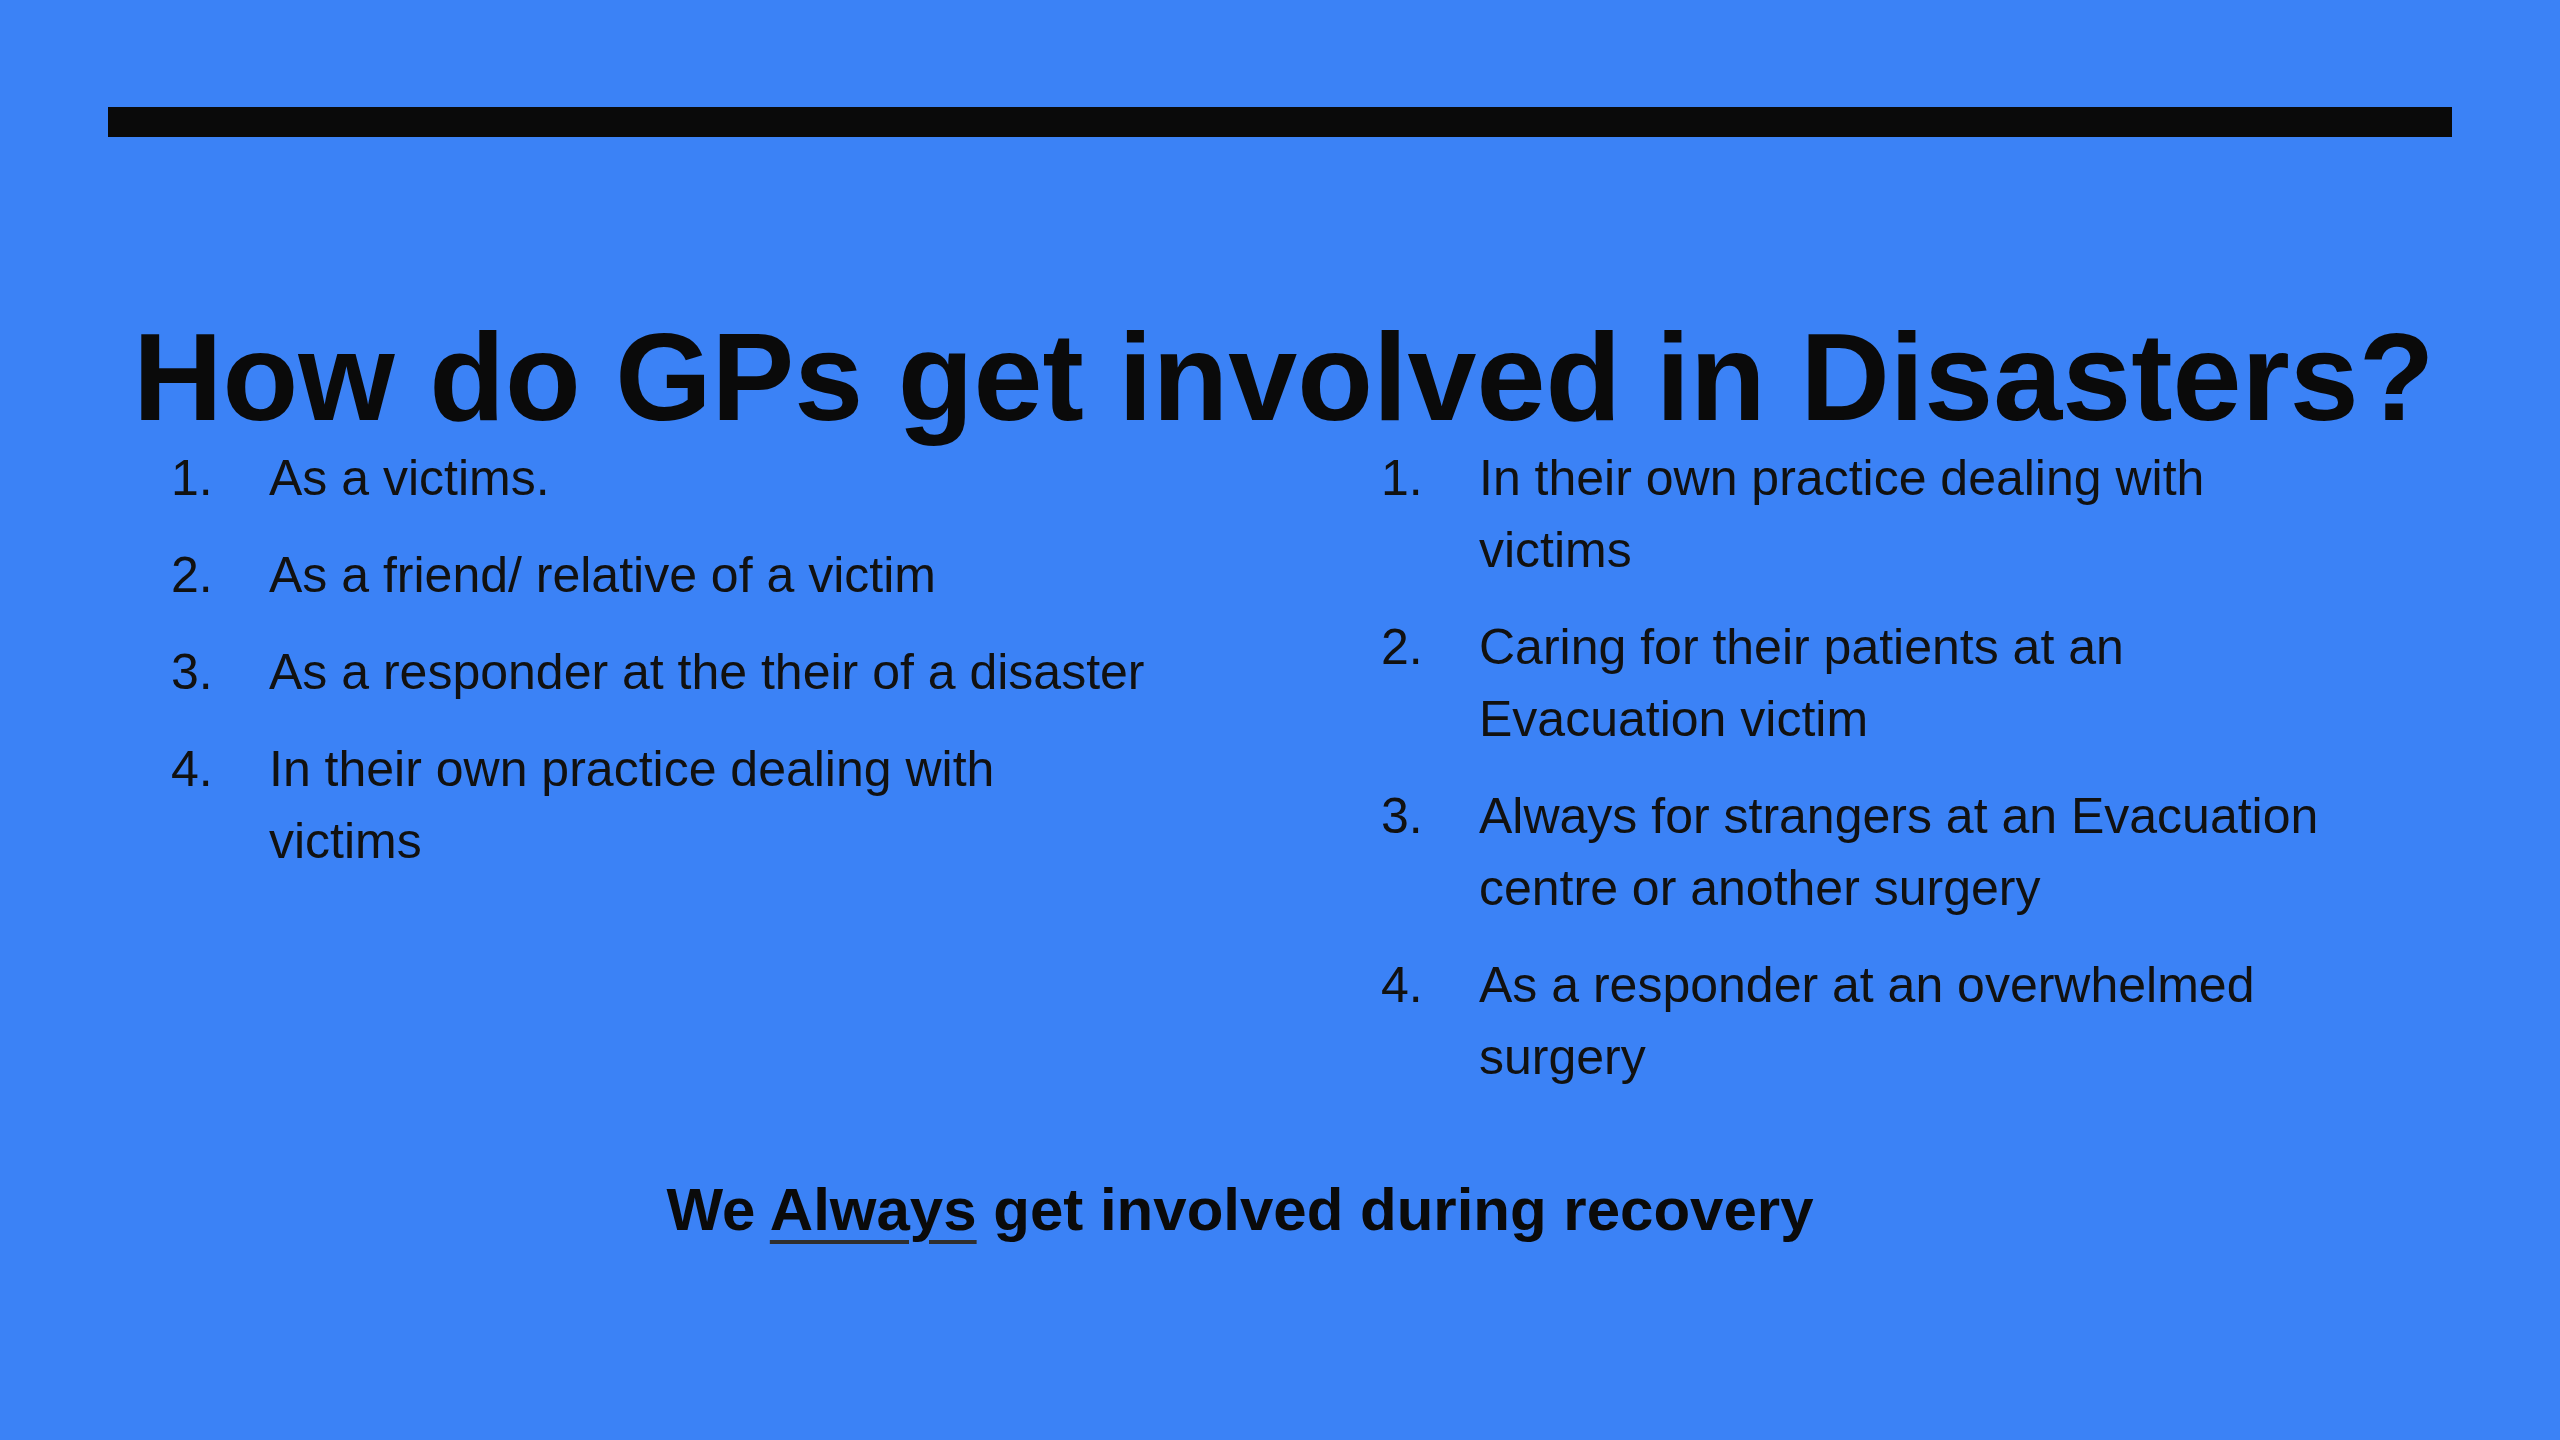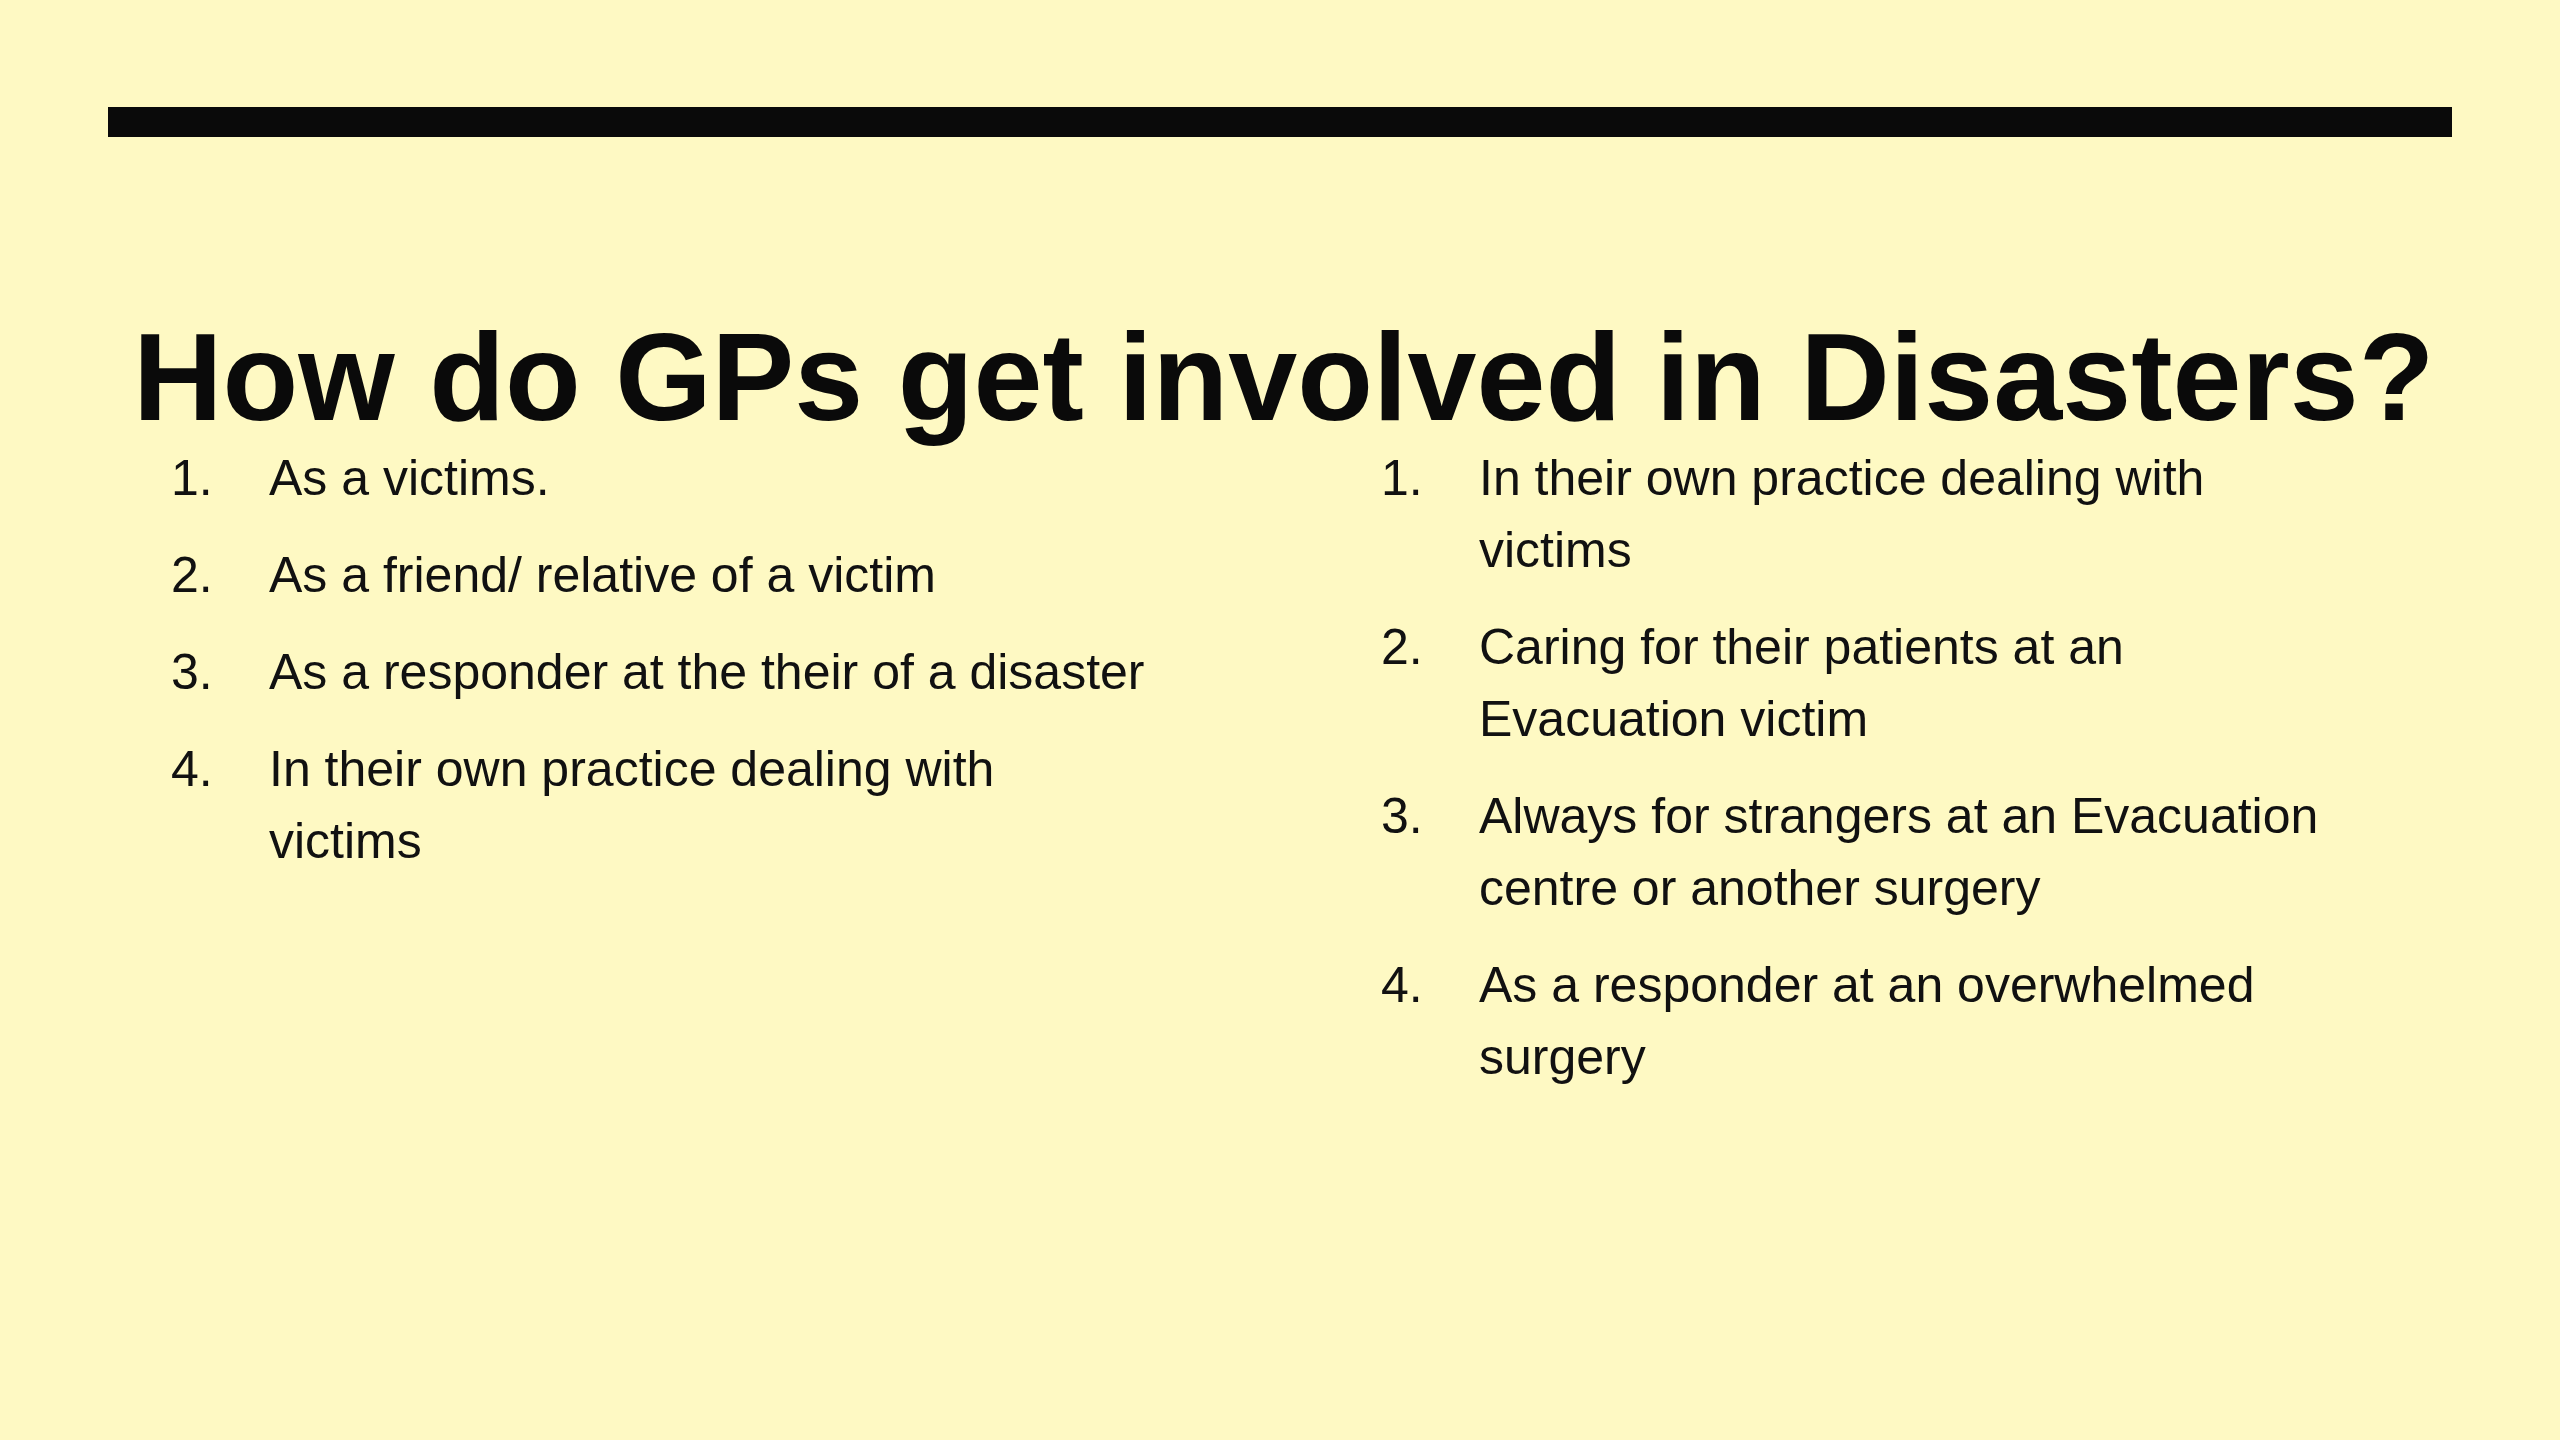--- a/index.html
+++ b/index.html
@@ -12,21 +12,21 @@
     background: #ffffff;
     font-family: "Liberation Sans", sans-serif;
     color: #0a0a0a;
     position: relative;
     overflow: hidden;
   }
 
   .slide {
     position: absolute;
     inset: 0;
-    background: #fef9c3;
+    background: #3b82f6;
   }
 
   .accent-bar {
     position: absolute;
     left: 108px;
     top: 107px;
     width: 2344px;
     height: 30px;
     background: #0a0a0a;
   }
@@ -131,14 +131,17 @@
       <span class="item-text">Always for strangers at an Evacuation
 centre or another surgery</span>
     </div>
     <div class="list-item">
       <span class="item-marker">4.</span>
       <span class="item-text">As a responder at an overwhelmed
 surgery</span>
     </div>
   </div>
 
+  <div class="footer-line">
+    <span>We </span><span class="footer-emph">Always</span><span> get involved during recovery</span>
+  </div>
 
 </div>
 
 </body></html>

